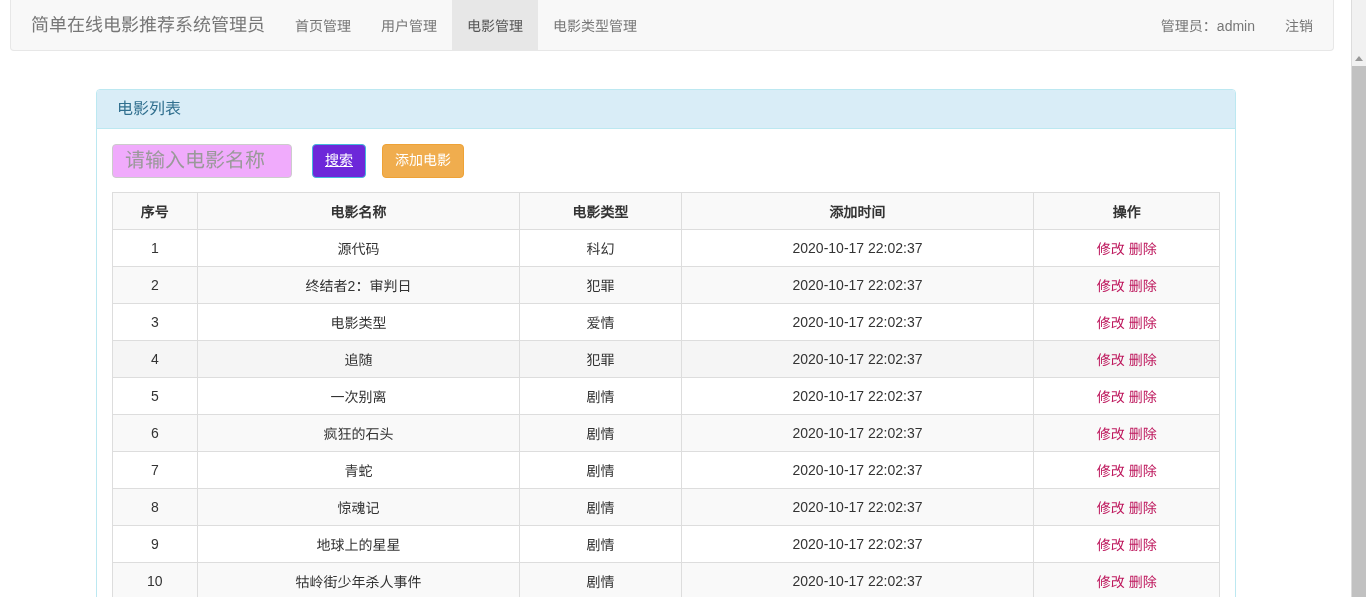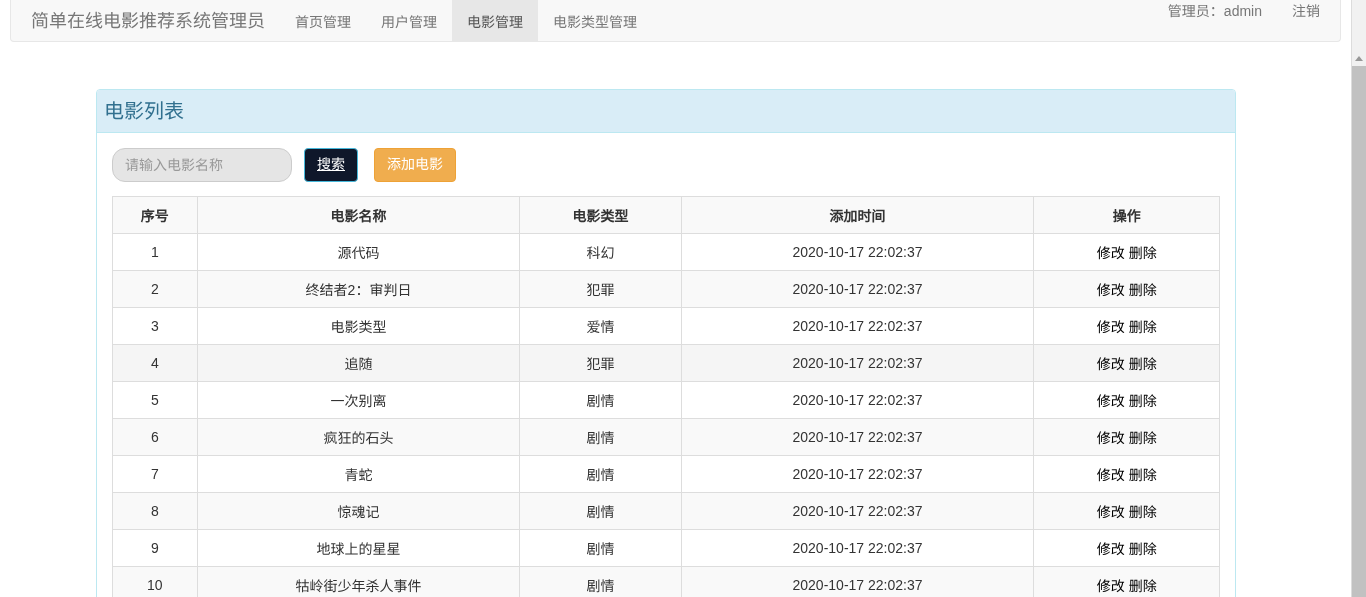--- a/index.html
+++ b/index.html
@@ -13,22 +13,22 @@
     font-family: "Liberation Sans", "DejaVu Sans", sans-serif;
     -webkit-font-smoothing: antialiased;
   }
   * { box-sizing: border-box; }
 
   
   .navbar {
     position: absolute;
     top: 0;
     left: 10px;
-    right: 25px;
-    height: 42px;
+    right: 32px;
+    height: 51px;
     background: #f8f8f8;
     border: 1px solid #e7e7e7;
     border-top: none;
     border-radius: 0 0 4px 4px;
     display: flex;
     align-items: stretch;
   }
   .navbar-brand {
     display: flex;
     align-items: center;
@@ -54,21 +54,21 @@
     cursor: pointer;
     white-space: nowrap;
   }
   .nav-item.active {
     background: #e7e7e7;
     color: #555555;
   }
   .nav-right {
     margin-left: auto;
     display: flex;
-    align-items: flex-start;
+    align-items: center;
   }
   .nav-right .nav-item { padding: 0 15px; }
   .nav-right .nav-item:last-child { padding-right: 20px; }
 
   
   .page-scrollbar {
     position: absolute;
     top: 0;
     right: 0;
     width: 15px;
@@ -109,64 +109,64 @@
     left: 96px;
     width: 1140px;
     background: #ffffff;
     border: 1px solid #bce8f1;
     border-radius: 4px;
   }
   .panel-heading {
     background: #d9edf7;
     border-bottom: 1px solid #bce8f1;
     border-radius: 3px 3px 0 0;
-    padding: 10px 7px;
+    padding: 10px 20px;
     color: #31708f;
-    font-size: 20px;
+    font-size: 16px;
     line-height: 1.1;
   }
   .panel-body {
     padding: 15px;
   }
 
   
   .search-row {
     display: flex;
     align-items: center;
     margin-bottom: 14px;
   }
   .search-input {
     width: 180px;
     height: 34px;
     padding: 6px 12px;
-    font-size: 14px;
+    font-size: 20px;
     color: #555555;
-    background: #e5e5e5;
+    background: #f0abfc;
     border: 1px solid #cccccc;
-    border-radius: 13px;
+    border-radius: 4px;
     outline: none;
     font-family: "Liberation Sans", "DejaVu Sans", sans-serif;
   }
   .search-input::placeholder { color: #999999; }
   .btn {
     height: 34px;
     padding: 6px 12px;
     font-size: 14px;
     line-height: 1.4;
     border: 1px solid transparent;
     border-radius: 4px;
     color: #ffffff;
     cursor: pointer;
     white-space: nowrap;
     font-family: "Liberation Sans", "DejaVu Sans", sans-serif;
   }
   .btn-search {
-    background: #0f172a;
+    background: #6d28d9;
     border-color: #46b8da;
-    margin-left: 12px;
+    margin-left: 20px;
     text-decoration: underline;
   }
   .btn-add {
     background: #f0ad4e;
     border-color: #eea236;
     margin-left: 16px;
   }
 
   
   table.data-table {
@@ -191,21 +191,21 @@
     color: #333333;
   }
   table.data-table tbody tr:nth-child(even) { background: #f9f9f9; }
   table.data-table tbody tr.hovered { background: #f5f5f5; }
   .col-idx   { width: 84px; }
   .col-name  { width: 320px; }
   .col-type  { width: 160px; }
   .col-time  { width: 350px; }
   .col-ops   { width: 184px; }
   .op-link {
-    color: #000000;
+    color: #be185d;
     text-decoration: none;
     cursor: pointer;
   }
   .op-sep { display: inline-block; width: 4px; }
 </style>
 </head>
 <body>
 
 <div class="navbar">
   <div class="navbar-brand">简单在线电影推荐系统管理员</div>

